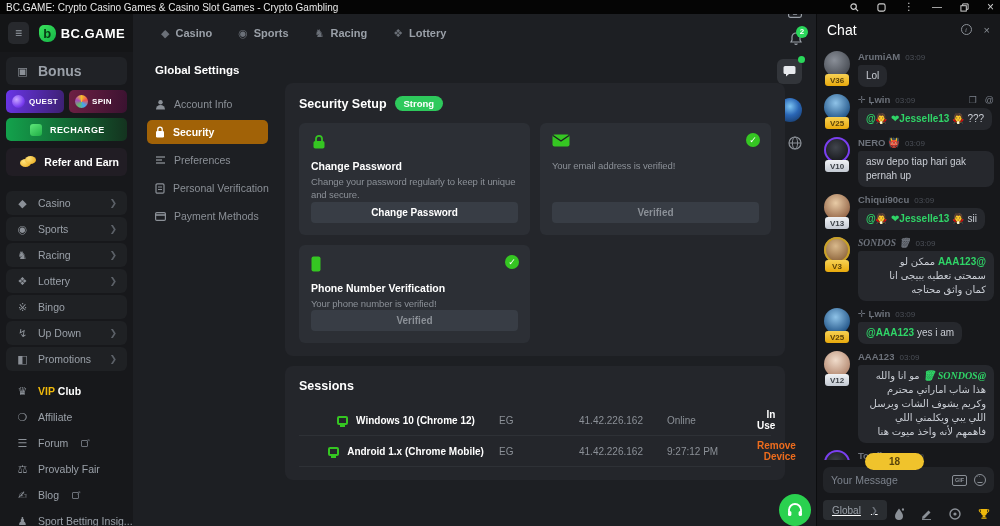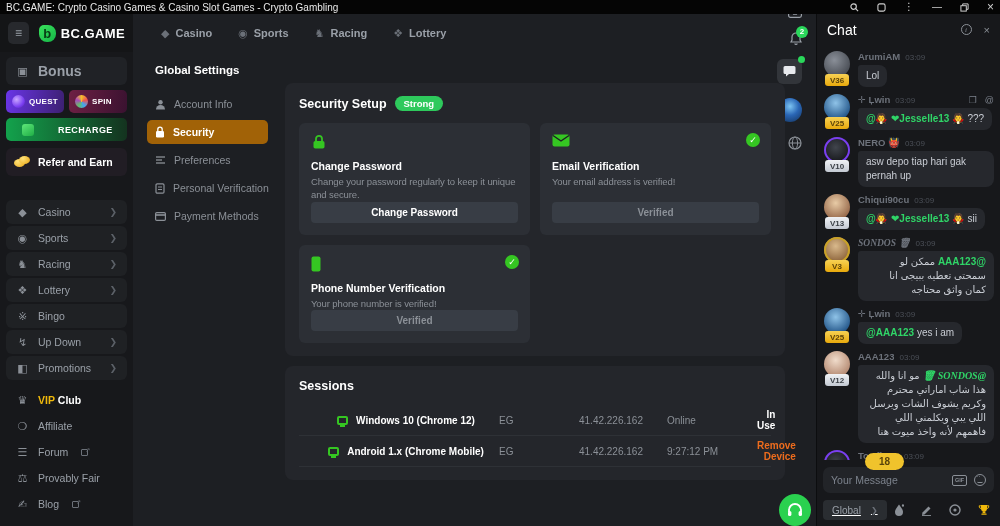--- a/index.html
+++ b/index.html
@@ -57,26 +57,26 @@
   .sb-ic { font-size:11px; color:#8b9097; width:13px; text-align:center; flex:none; }
   .promo-row { display:flex; gap:5px; margin-bottom:5px; }
   .promo-btn { flex:1; height:23px; border:none; border-radius:5px; display:flex; align-items:center; gap:4px;
                padding:0 6px; cursor:pointer; }
   .quest { background:linear-gradient(100deg,#6a35e8,#3c2070); }
   .spin  { background:linear-gradient(100deg,#6e2044,#3a1230); }
   .promo-orb { width:13px; height:13px; border-radius:50%; flex:none; }
   .quest .promo-orb { background:radial-gradient(circle at 35% 35%,#c9a6ff,#7b3ff2 60%,#4c1fa0); }
   .spin .promo-orb  { background:conic-gradient(#f5c12c,#ef5350,#42a5f5,#66bb6a,#ab47bc,#f5c12c); }
   .promo-lbl { font-size:8px; font-weight:bold; color:#fff; letter-spacing:.3px; }
-  .recharge { height:23px; border:none; border-radius:5px; width:100%; display:flex; align-items:center; gap:24px;
-              padding:0 16px; cursor:pointer; background:linear-gradient(90deg,#13a24c,#14331f); margin-bottom:7px; }
+  .recharge { height:23px; border:none; border-radius:5px; width:100%; display:flex; align-items:center; gap:8px;
+              padding:0 24px; cursor:pointer; background:linear-gradient(90deg,#13a24c,#14331f); margin-bottom:7px; }
   .recharge-ic { width:12px; height:12px; border-radius:3px; background:linear-gradient(145deg,#5fe87a,#1fae46); flex:none; }
   .recharge-lbl { font-size:9px; font-weight:bold; color:#fff; letter-spacing:.4px; }
   .refer { background:#211d24; border-radius:6px; height:28px; display:flex; align-items:center; gap:8px; padding:0 8px;
-           margin-bottom:24px; cursor:pointer; }
+           margin-bottom:15px; cursor:pointer;justify-content:flex-end; }
   .refer-coins { width:16px; height:12px; position:relative; flex:none; }
   .refer-coins::before,.refer-coins::after { content:""; position:absolute; width:11px; height:8px; border-radius:50%;
            background:radial-gradient(circle at 35% 30%,#ffe27a,#e8a513); }
   .refer-coins::before { left:0; top:3px; } .refer-coins::after { right:0; top:0; }
   .refer-lbl { font-size:10.5px; font-weight:bold; color:#fff; }
   .sb-item { display:flex; align-items:center; gap:9px; height:24px; border-radius:6px; padding:0 10px;
              margin-bottom:2px; cursor:pointer; }
   .sb-item.boxed { background:#1f2124; }
   .sb-item .sb-lbl { font-size:10.5px; color:#9aa0a8; }
   .sb-item .chev { margin-left:auto; color:#5c6168; font-size:9px; }
@@ -156,33 +156,33 @@
   
   .m0 .avatar { background:radial-gradient(circle at 40% 35%,#8a8f98,#34383f); }
   .m1 .avatar, .m5 .avatar { background:radial-gradient(circle at 45% 35%,#8fc3e8,#2a5d8f 70%,#17344f); }
   .m2 .avatar { background:radial-gradient(circle at 45% 40%,#41454d,#17181c 70%); box-shadow:0 0 0 2px #7a3ff0 inset; }
   .m3 .avatar { background:radial-gradient(circle at 45% 35%,#e8cba6,#96684a 75%); }
   .m4 .avatar { background:radial-gradient(circle at 45% 35%,#d9b98c,#8a6138 75%); box-shadow:0 0 0 2px #c9a227 inset; }
   .m6 .avatar { background:radial-gradient(circle at 45% 35%,#f0dccb,#b58a72 75%); }
   .m7 .avatar { background:radial-gradient(circle at 45% 40%,#3c4047,#141519 70%); box-shadow:0 0 0 2px #7a3ff0 inset; }
   .m8 .avatar { background:radial-gradient(circle at 45% 35%,#dce8f0,#7fa3bd 75%); }
   .unread-pill { position:absolute; left:48px; bottom:56px; background:#f0c32c; color:#5a430a; font-size:10px;
-                 font-weight:bold; border-radius:10px; padding:3px 14px; z-index:4; cursor:pointer; }
+                 font-weight:bold; border-radius:10px; padding:3px 24px; z-index:4; cursor:pointer; }
   .chat-bottom { position:absolute; left:0; bottom:0; width:100%; background:#17181b; padding:7px 6px 6px; z-index:3; }
   .chat-input-wrap { position:relative; height:26px; background:#222428; border-radius:7px; display:flex; align-items:center;
                      padding:0 8px; margin-bottom:7px; }
   .chat-input { flex:1; min-width:0; background:transparent; border:none; outline:none; color:#c9cdd4; font-size:10.5px;
                 font-family:"Liberation Sans",sans-serif; }
   .chat-input::placeholder { color:#7c828c; }
   .gif-ic { width:15px; height:11px; border:1px solid #8b9097; border-radius:2px; font-size:5.5px; color:#8b9097;
             display:flex; align-items:center; justify-content:center; font-weight:bold; margin-right:7px; cursor:pointer; }
   .emoji-ic { width:12px; height:12px; border:1px solid #8b9097; border-radius:50%; position:relative; cursor:pointer; }
   .emoji-ic::before { content:"‥"; position:absolute; top:-4px; left:1px; font-size:7px; color:#8b9097; }
   .emoji-ic::after { content:""; position:absolute; left:2px; right:2px; bottom:2px; height:2px; border-bottom:1px solid #8b9097; border-radius:50%; }
-  .chat-footer { display:flex; align-items:center;text-decoration:underline; }
+  .chat-footer { display:flex; align-items:flex-end;text-decoration:underline; }
   .channel-btn { height:20px; background:#2a2d31; border:none; border-radius:4px; color:#9aa0a8; font-size:10px;
                  display:flex; align-items:center; gap:10px; padding:0 9px; cursor:pointer; }
   .foot-ics { margin-left:auto; display:flex; align-items:center; gap:17px; padding-right:4px; }
   .foot-ics svg { display:block; cursor:pointer; }
 </style>
 </head>
 <body>
 
 <div class="window">
 
@@ -440,21 +440,20 @@
                 <button class="card-btn">Change Password</button>
               </div>
               <div class="card">
                 <div class="card-ic">
                     <svg width="18" height="13" viewBox="0 0 18 13">
                       <rect x="0.5" y="0.5" width="17" height="12" rx="2" fill="#35c622"></rect>
                       <path d="M1 1.5l8 5.5 8-5.5" fill="none" stroke="#1d1f23" stroke-width="1.4"></path>
                     </svg>
                   </div>
                 <span class="check">✓</span>
-                <div class="card-title">Email Verification</div>
                 <div class="card-desc">Your email address is verified!</div>
                 <button class="card-btn verified">Verified</button>
               </div>
               <div class="card">
                 <div class="card-ic">
                     <svg width="10" height="16" viewBox="0 0 10 16">
                       <rect x="0.5" y="0.5" width="9" height="15" rx="2" fill="#35c622"></rect>
                     </svg>
                   </div>
                 <span class="check">✓</span>

